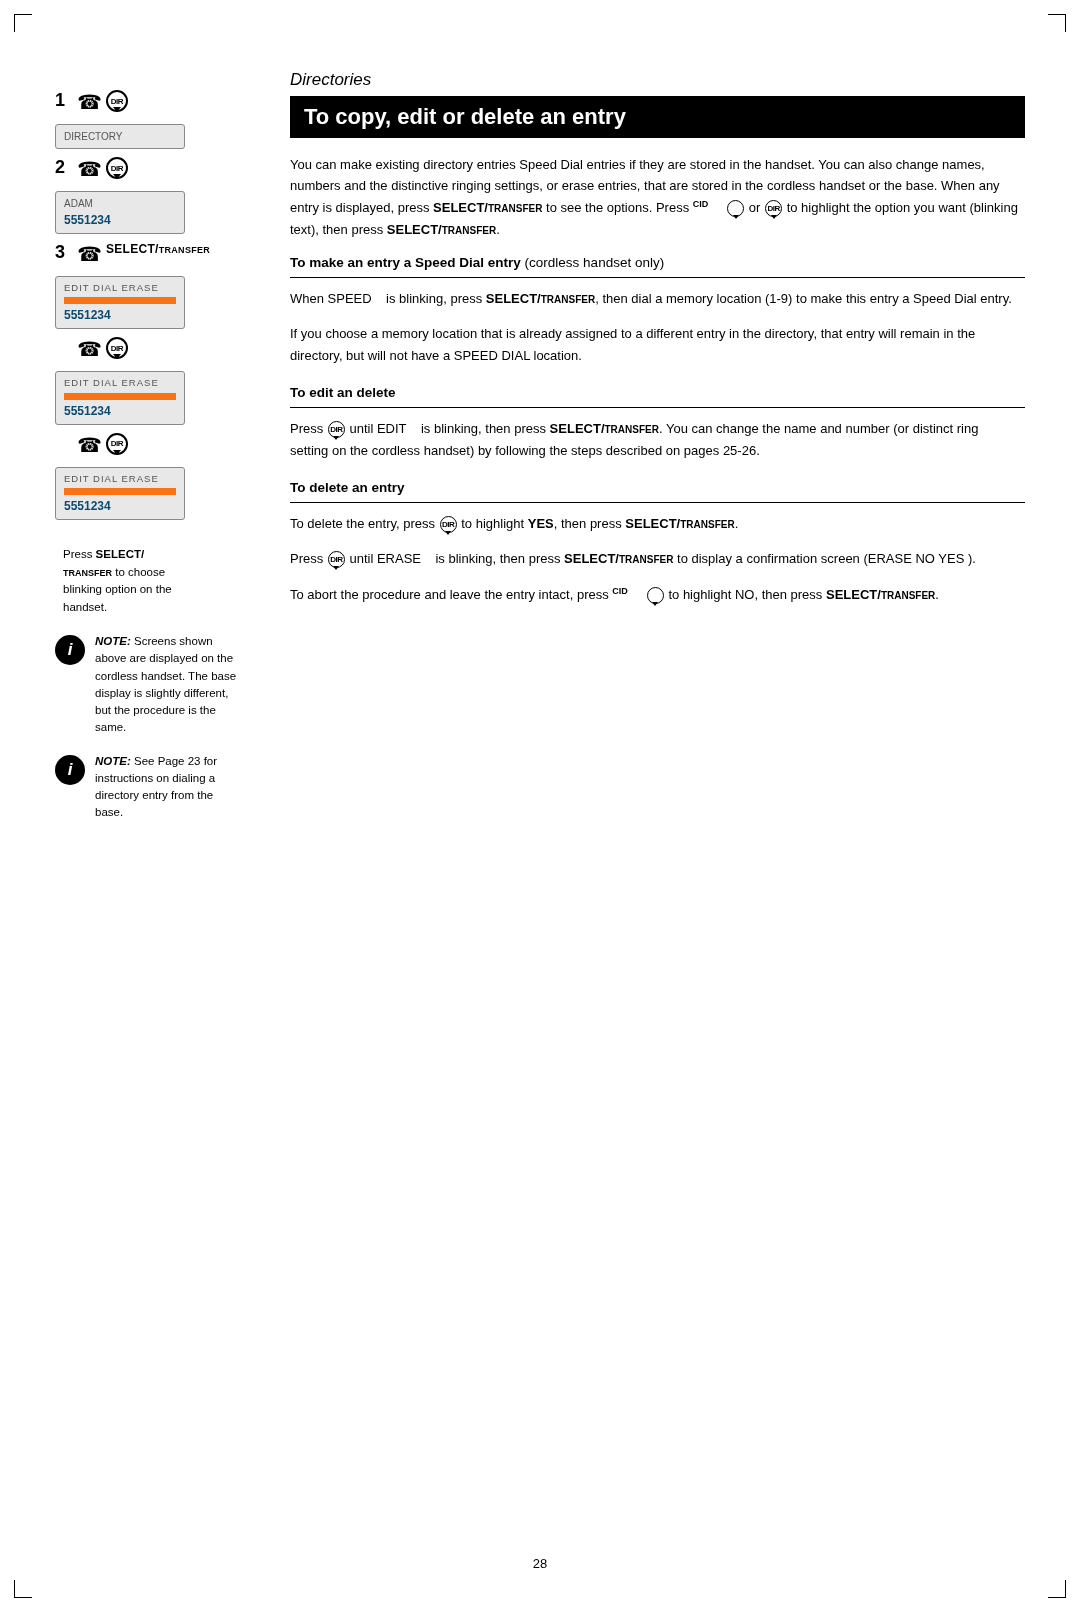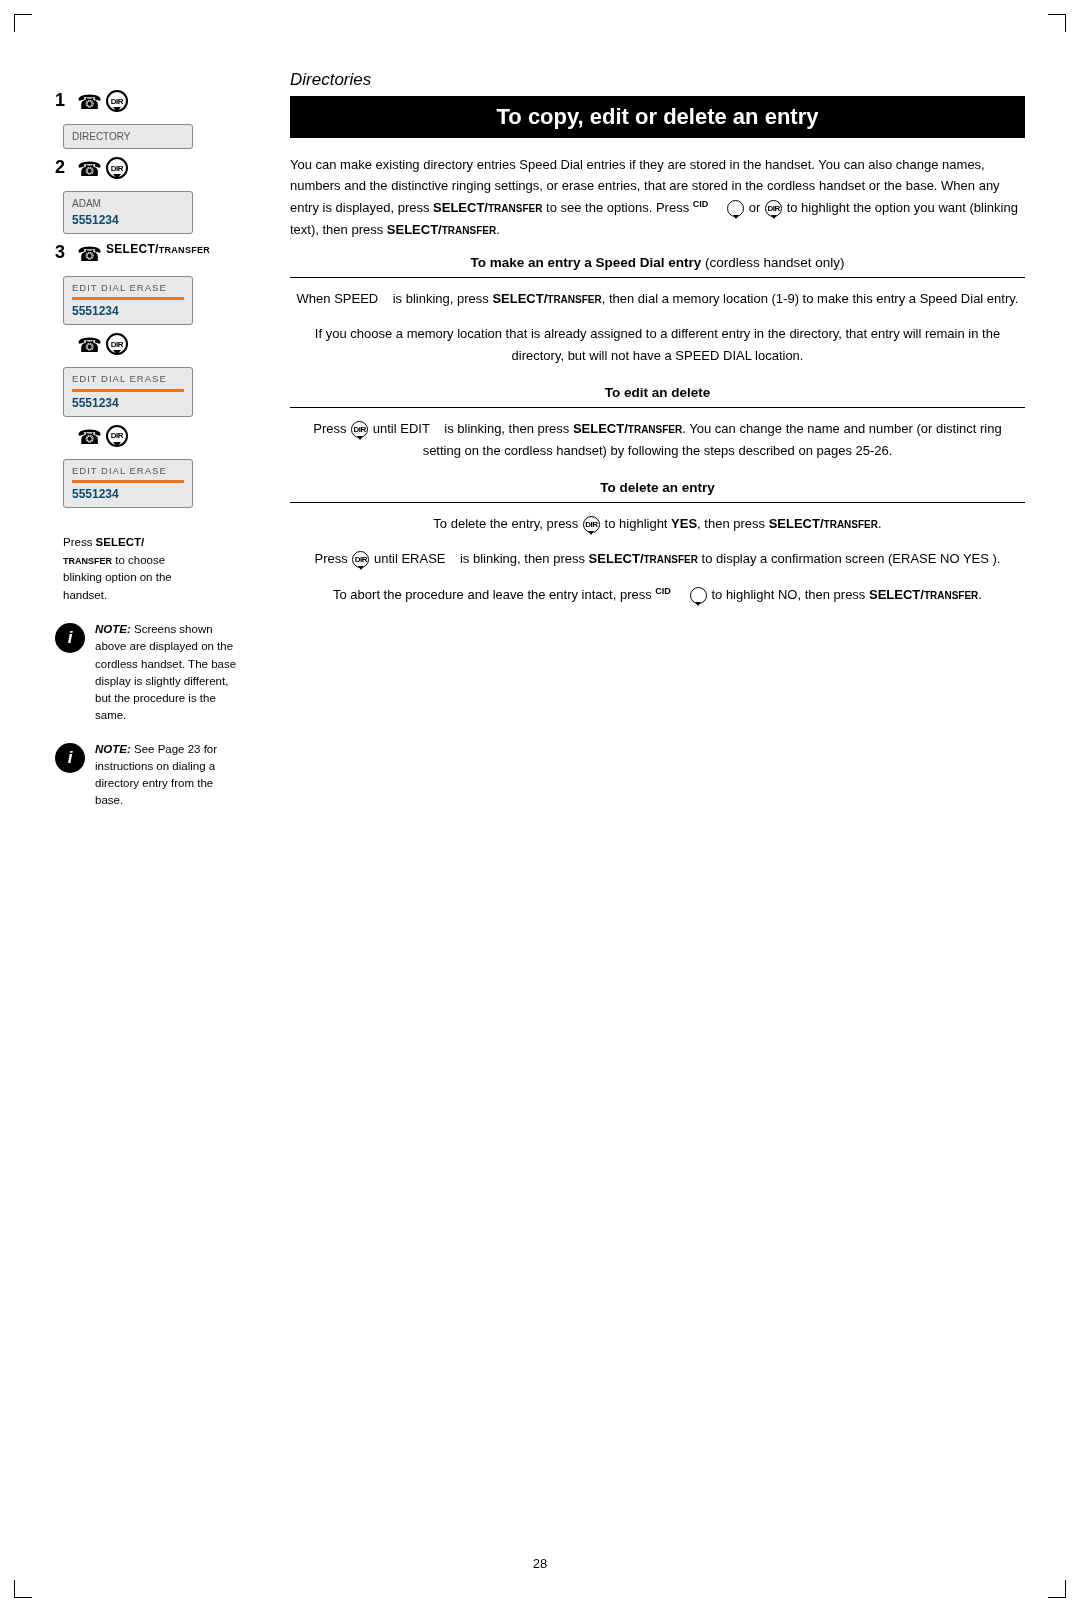--- a/index.html
+++ b/index.html
@@ -88,42 +88,41 @@
       border-left: 4px solid transparent;
       border-right: 4px solid transparent;
       border-top: 5px solid #000;
     }
     
     .lcd-screen {
       border: 1.5px solid #888;
       background: #e8e8e8;
       border-radius: 3px;
       padding: 4px 8px;
-      margin-left: 8px;
       margin-bottom: 8px;
       min-width: 110px;
       max-width: 130px;
       font-size: 11px;
       color: #222;
       line-height: 1.5;
     }
     .lcd-screen .lcd-row1 {
       font-size: 10px;
       color: #555;
     }
     .lcd-screen .lcd-row2 {
       font-size: 12px;
       font-weight: bold;
       color: #0c4a6e;
     }
     .lcd-screen .lcd-menu {
       font-size: 9.5px;
       color: #555;
       letter-spacing: 1px;
-      border-bottom: 3px solid #f97316;
+      border-bottom: 7px solid #f97316;
       padding-bottom: 2px;
       margin-bottom: 2px;
     }
 
     
     .note-box {
       display: flex;
       align-items: flex-start;
       margin-top: 16px;
       margin-bottom: 6px;
@@ -158,37 +157,35 @@
       color: #000;
       margin-bottom: 6px;
     }
     .main-heading {
       background: #000;
       color: #fff;
       font-size: 22px;
       font-weight: bold;
       padding: 8px 14px;
       margin-bottom: 16px;
-      text-align: center;
     }
     .body-text {
       font-size: 13px;
       line-height: 1.65;
       margin-bottom: 14px;
       color: #000;
     }
     .body-text b, .body-text strong { font-weight: bold; }
     .body-text .small-caps {
       font-size: 10px;
       font-variant: small-caps;
       font-weight: bold;
     }
     .subsection {
       margin-bottom: 18px;
-      text-align: center;
     }
     .subsection-heading {
       font-size: 13.5px;
       font-weight: bold;
       border-bottom: 1.5px solid #000;
       padding-bottom: 4px;
       margin-bottom: 10px;
       line-height: 1.4;
     }
     .subsection-heading .normal-weight { font-weight: normal; }

